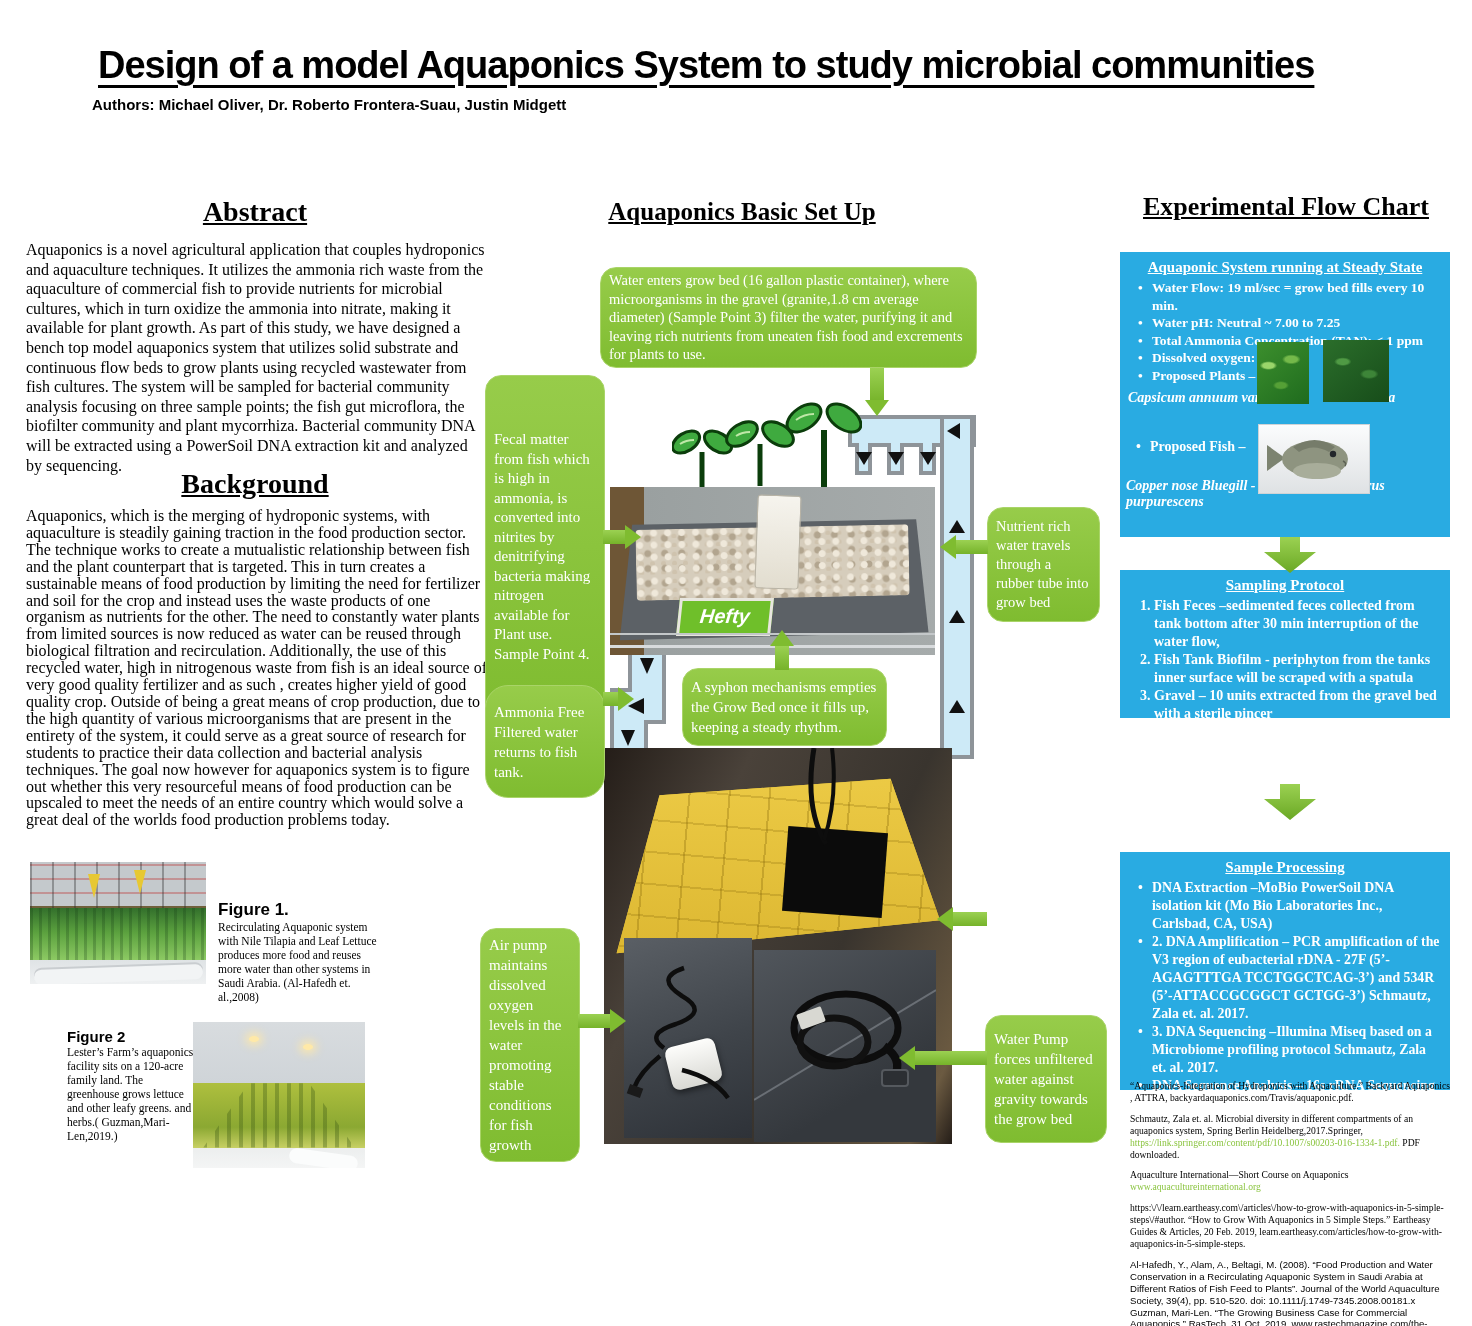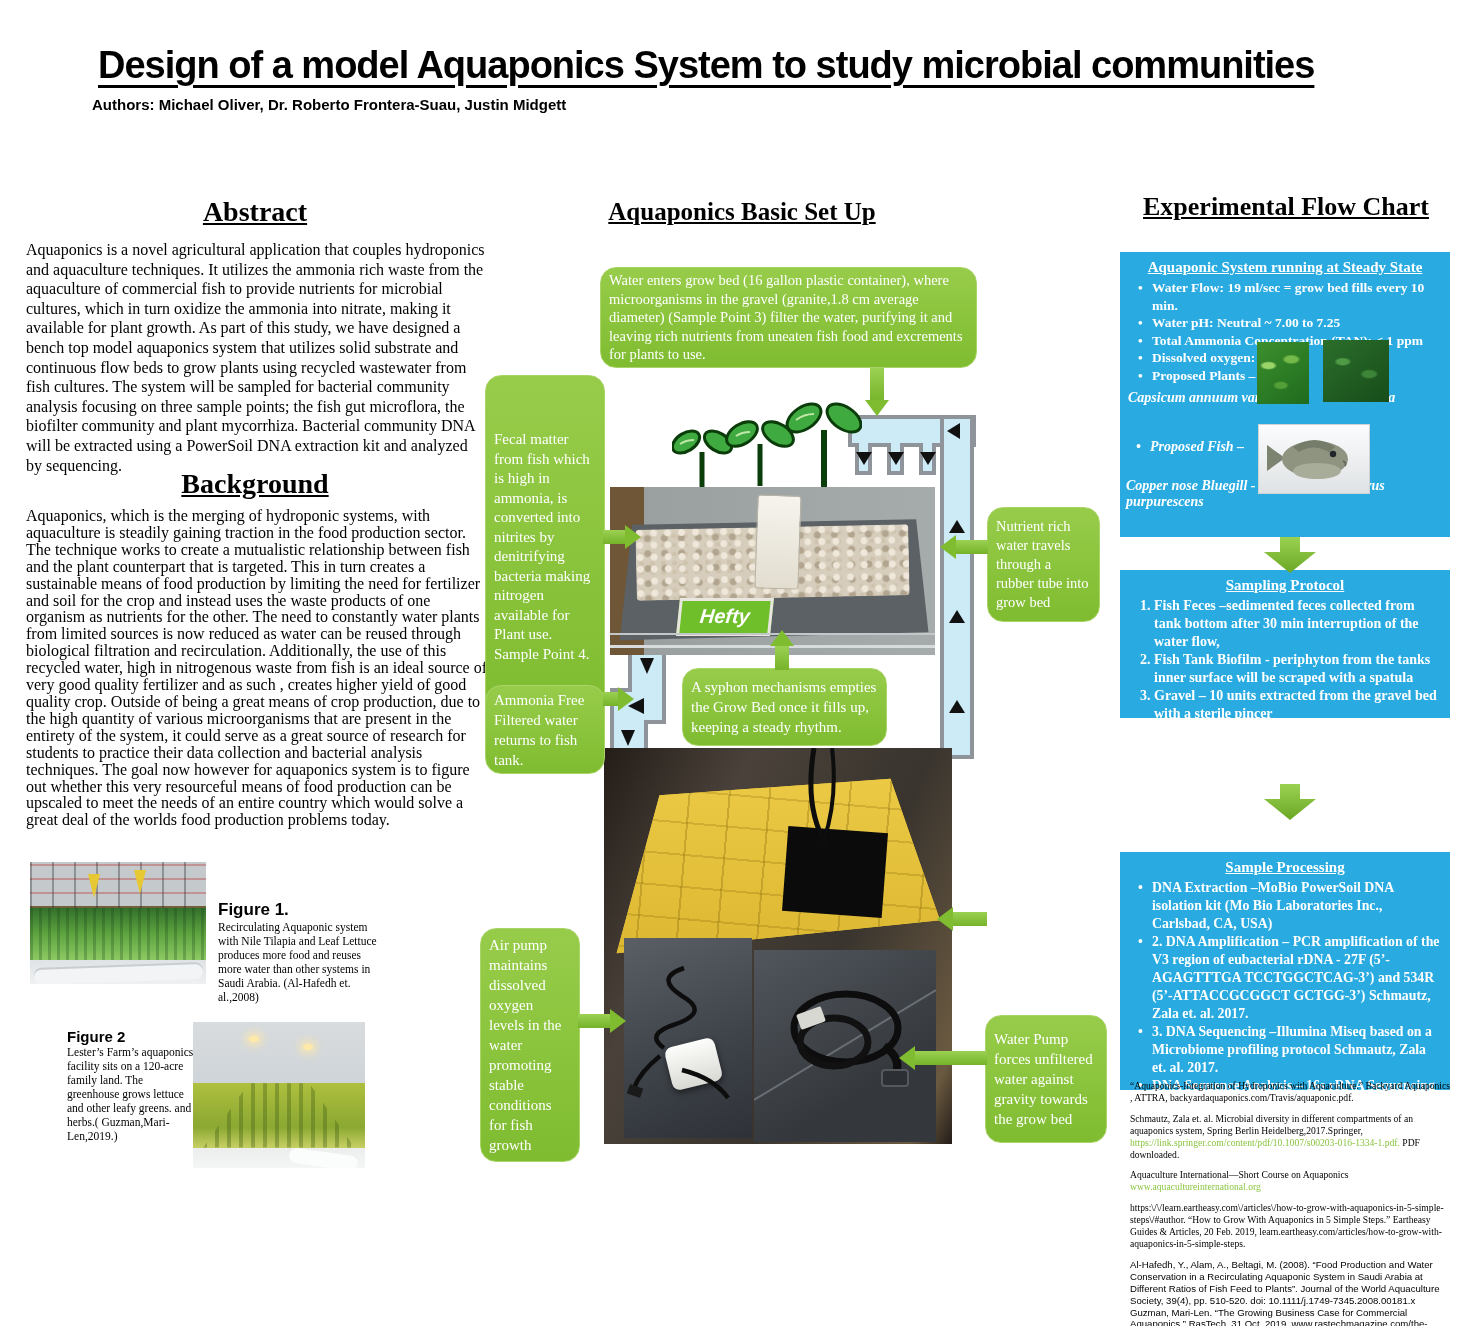--- a/index.html
+++ b/index.html
@@ -241,21 +241,21 @@
 
   <div class="callout" style="left:588px;top:267px;width:377px;height:101px;font-size:14.5px;line-height:18.5px;">
     <div class="inner">Water enters grow bed (16 gallon plastic container), where microorganisms in the gravel (granite,1.8 cm average diameter) (Sample Point 3) filter the water, purifying it and leaving rich nutrients from uneaten fish food and excrements for plants to use.</div>
   </div>
   <div class="callout" style="left:473px;top:375px;width:120px;height:344px;font-size:15px;line-height:19.5px;">
     <div class="inner">Fecal matter from fish which is high in ammonia, is converted into nitrites by denitrifying bacteria making nitrogen available for Plant use. Sample Point 4.</div>
   </div>
   <div class="callout" style="left:975px;top:507px;width:113px;height:115px;font-size:14.5px;line-height:19px;text-align:left;">
     <div class="inner">Nutrient rich water travels through a rubber tube into grow bed</div>
   </div>
-  <div class="callout" style="left:473px;top:685px;width:120px;height:89px;font-size:15px;line-height:20px;text-align:left;">
+  <div class="callout" style="left:473px;top:685px;width:120px;height:113px;font-size:15px;line-height:20px;text-align:left;border-radius:23px;">
     <div class="inner">Ammonia Free Filtered water returns to fish tank.</div>
   </div>
   <div class="callout" style="left:670px;top:668px;width:205px;height:78px;font-size:15px;line-height:20px;text-align:left;">
     <div class="inner">A syphon mechanisms empties the Grow Bed once it fills up, keeping a steady rhythm.</div>
   </div>
   <div class="callout" style="left:468px;top:928px;width:100px;height:234px;font-size:15px;line-height:20px;text-align:left;">
     <div class="inner">Air pump maintains dissolved oxygen levels in the water promoting stable conditions for fish growth</div>
   </div>
   <div class="callout" style="left:973px;top:1015px;width:122px;height:128px;font-size:15px;line-height:20px;">
     <div class="inner">Water Pump forces unfiltered water against gravity towards the grow bed</div>
@@ -287,21 +287,21 @@
       <li>Water pH: Neutral  ~ 7.00 to 7.25</li>
       <li>Total Ammonia Concentration (TAN): &lt; 1 ppm</li>
       <li>Dissolved oxygen: 5ppm</li>
       <li>Proposed Plants –</li>
     </ul>
     <div style="position:absolute;left:8px;top:138px;width:310px;font-style:italic;font-size:14px;">
       <span>Capsicum annuum var Padron</span>
       <span style="display:inline-block;width:48px;"></span>
       <span>Werta</span>
     </div>
-    <div style="position:absolute;left:8px;top:186px;width:200px;font-style:italic;">
+    <div style="position:absolute;left:8px;top:186px;width:200px;">
       <ul class="bb-ul" style="font-size:14px;">
           <li>Proposed Fish –</li>
         </ul>
     </div>
     <div style="position:absolute;left:6px;top:226px;width:320px;font-style:italic;font-size:14px;">Copper nose Bluegill - Lepomis macrochirus purpurescens</div>
   </div>
   <div class="plantthumb" style="left:1245px;top:342px;width:52px;height:62px;"></div>
   <div class="plantthumb dark" style="left:1311px;top:340px;width:66px;height:62px;"></div>
   <div class="fishthumb" style="left:1246px;top:424px;width:110px;height:68px;">
     <svg width="108" height="66" viewBox="0 0 108 66">

